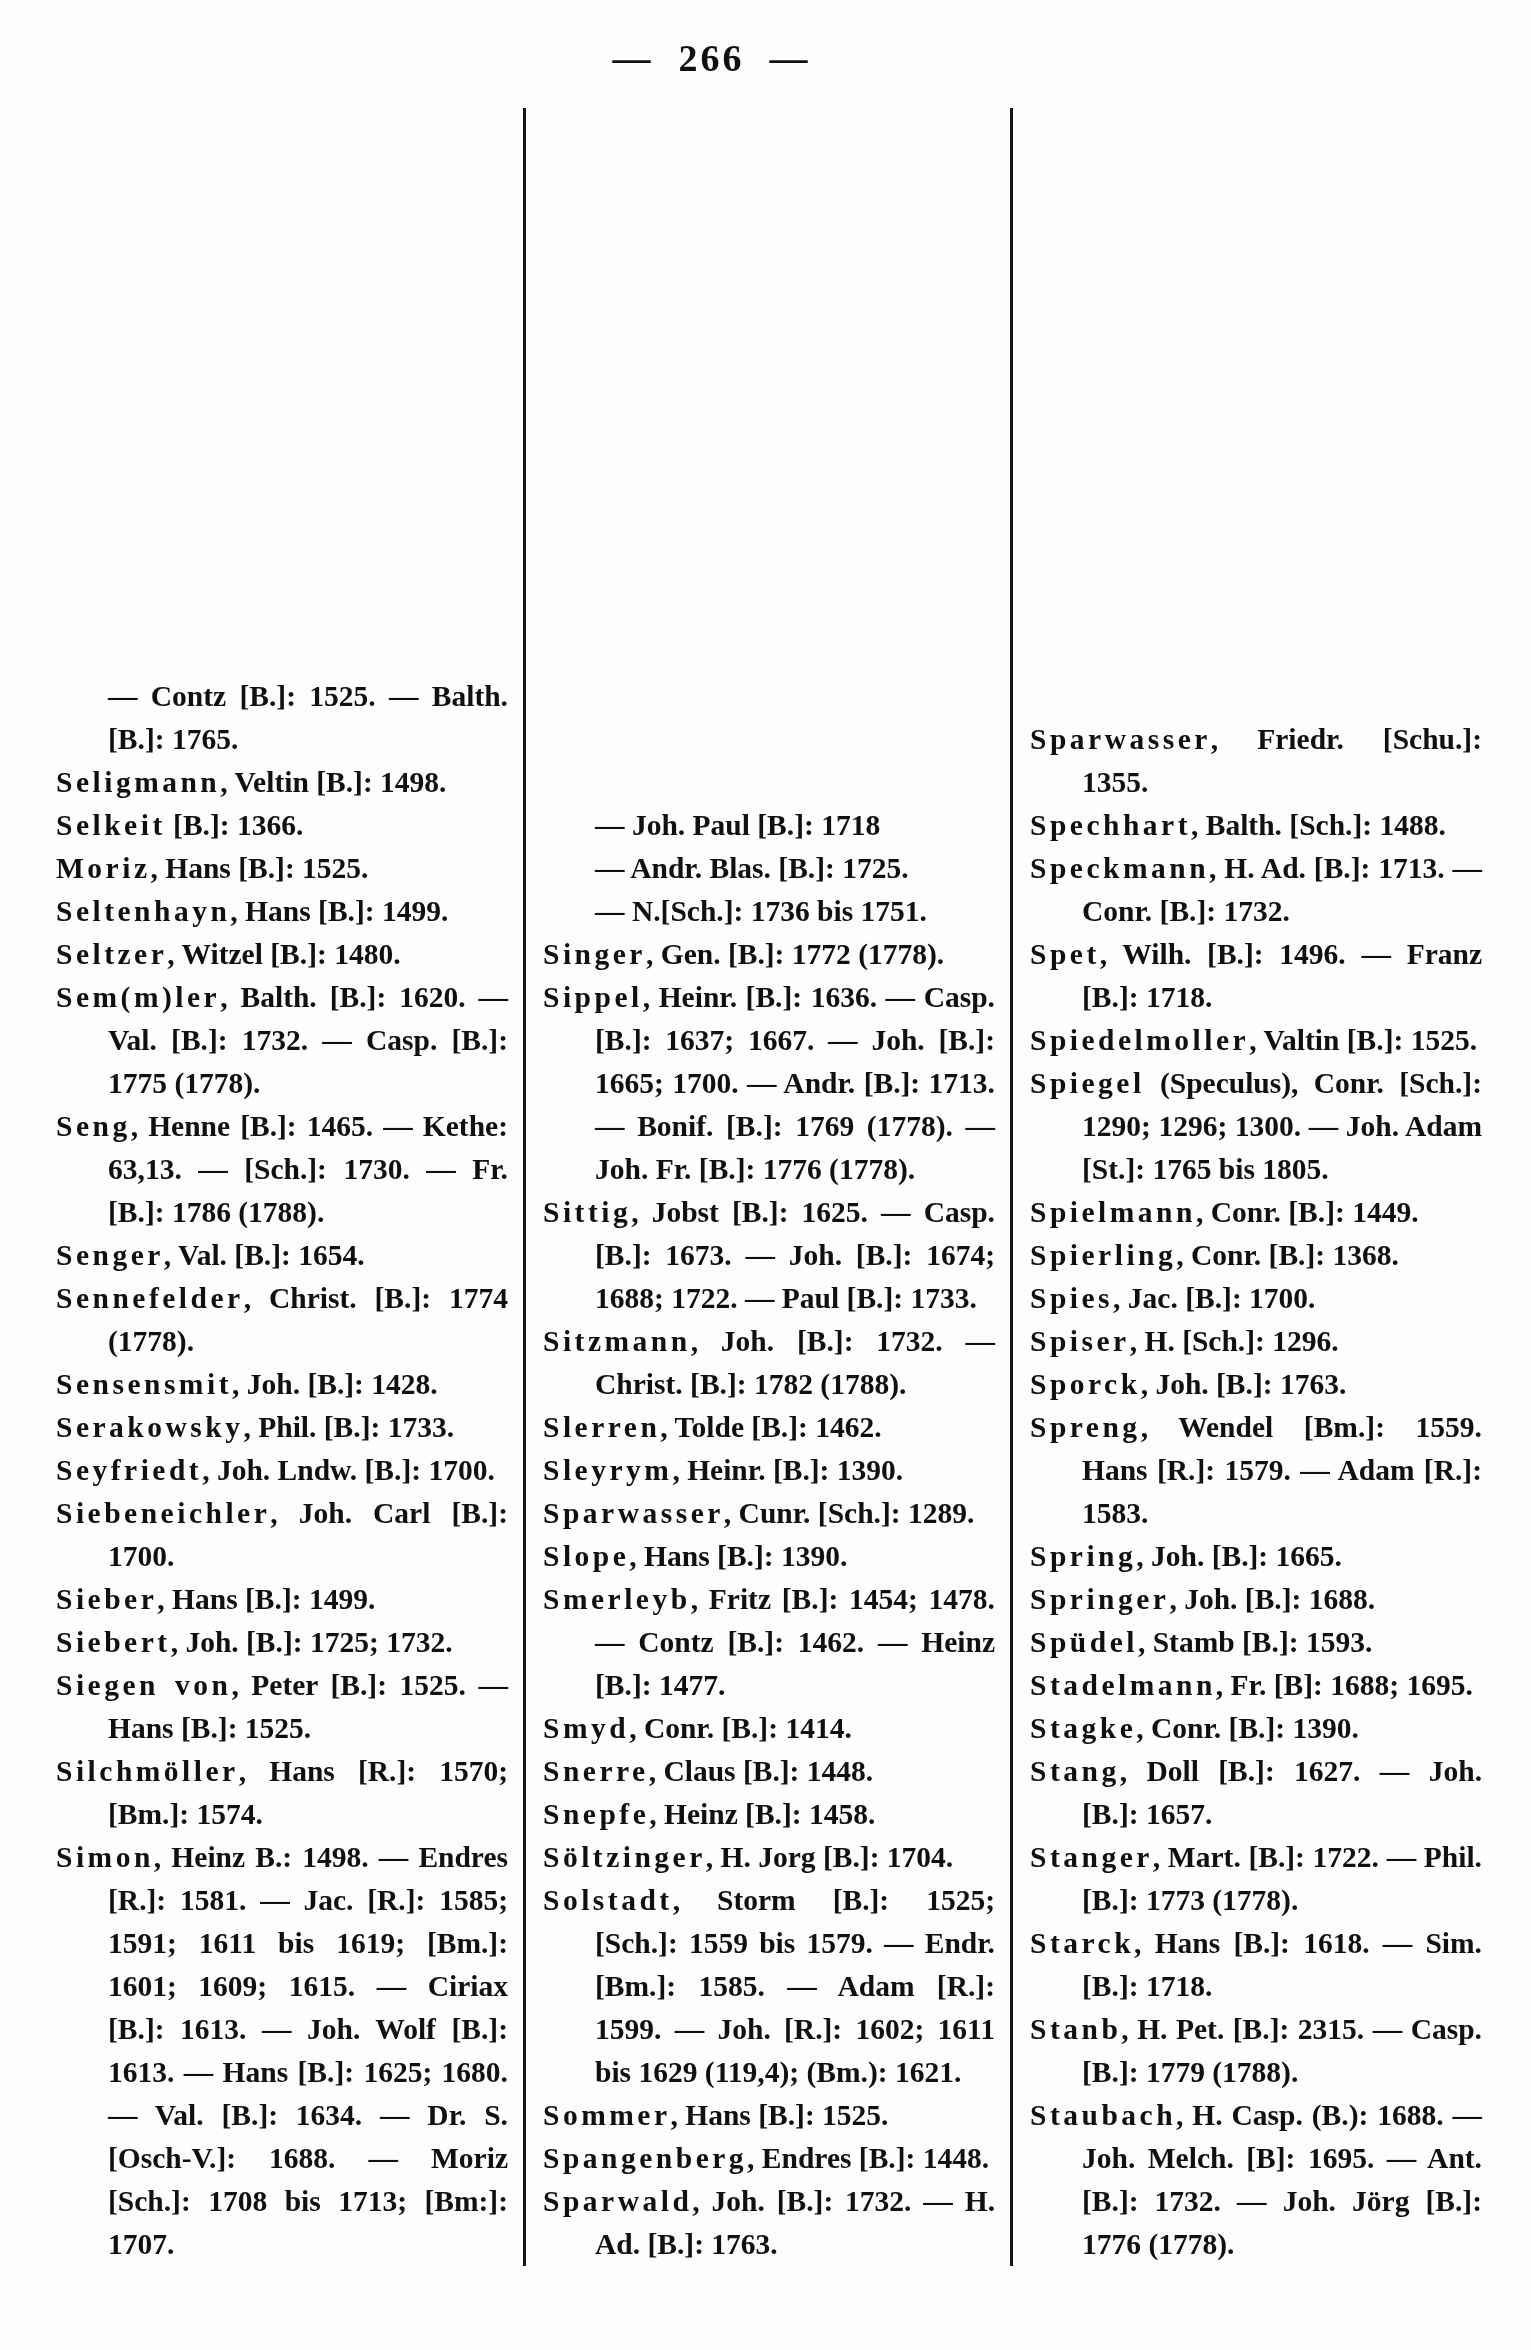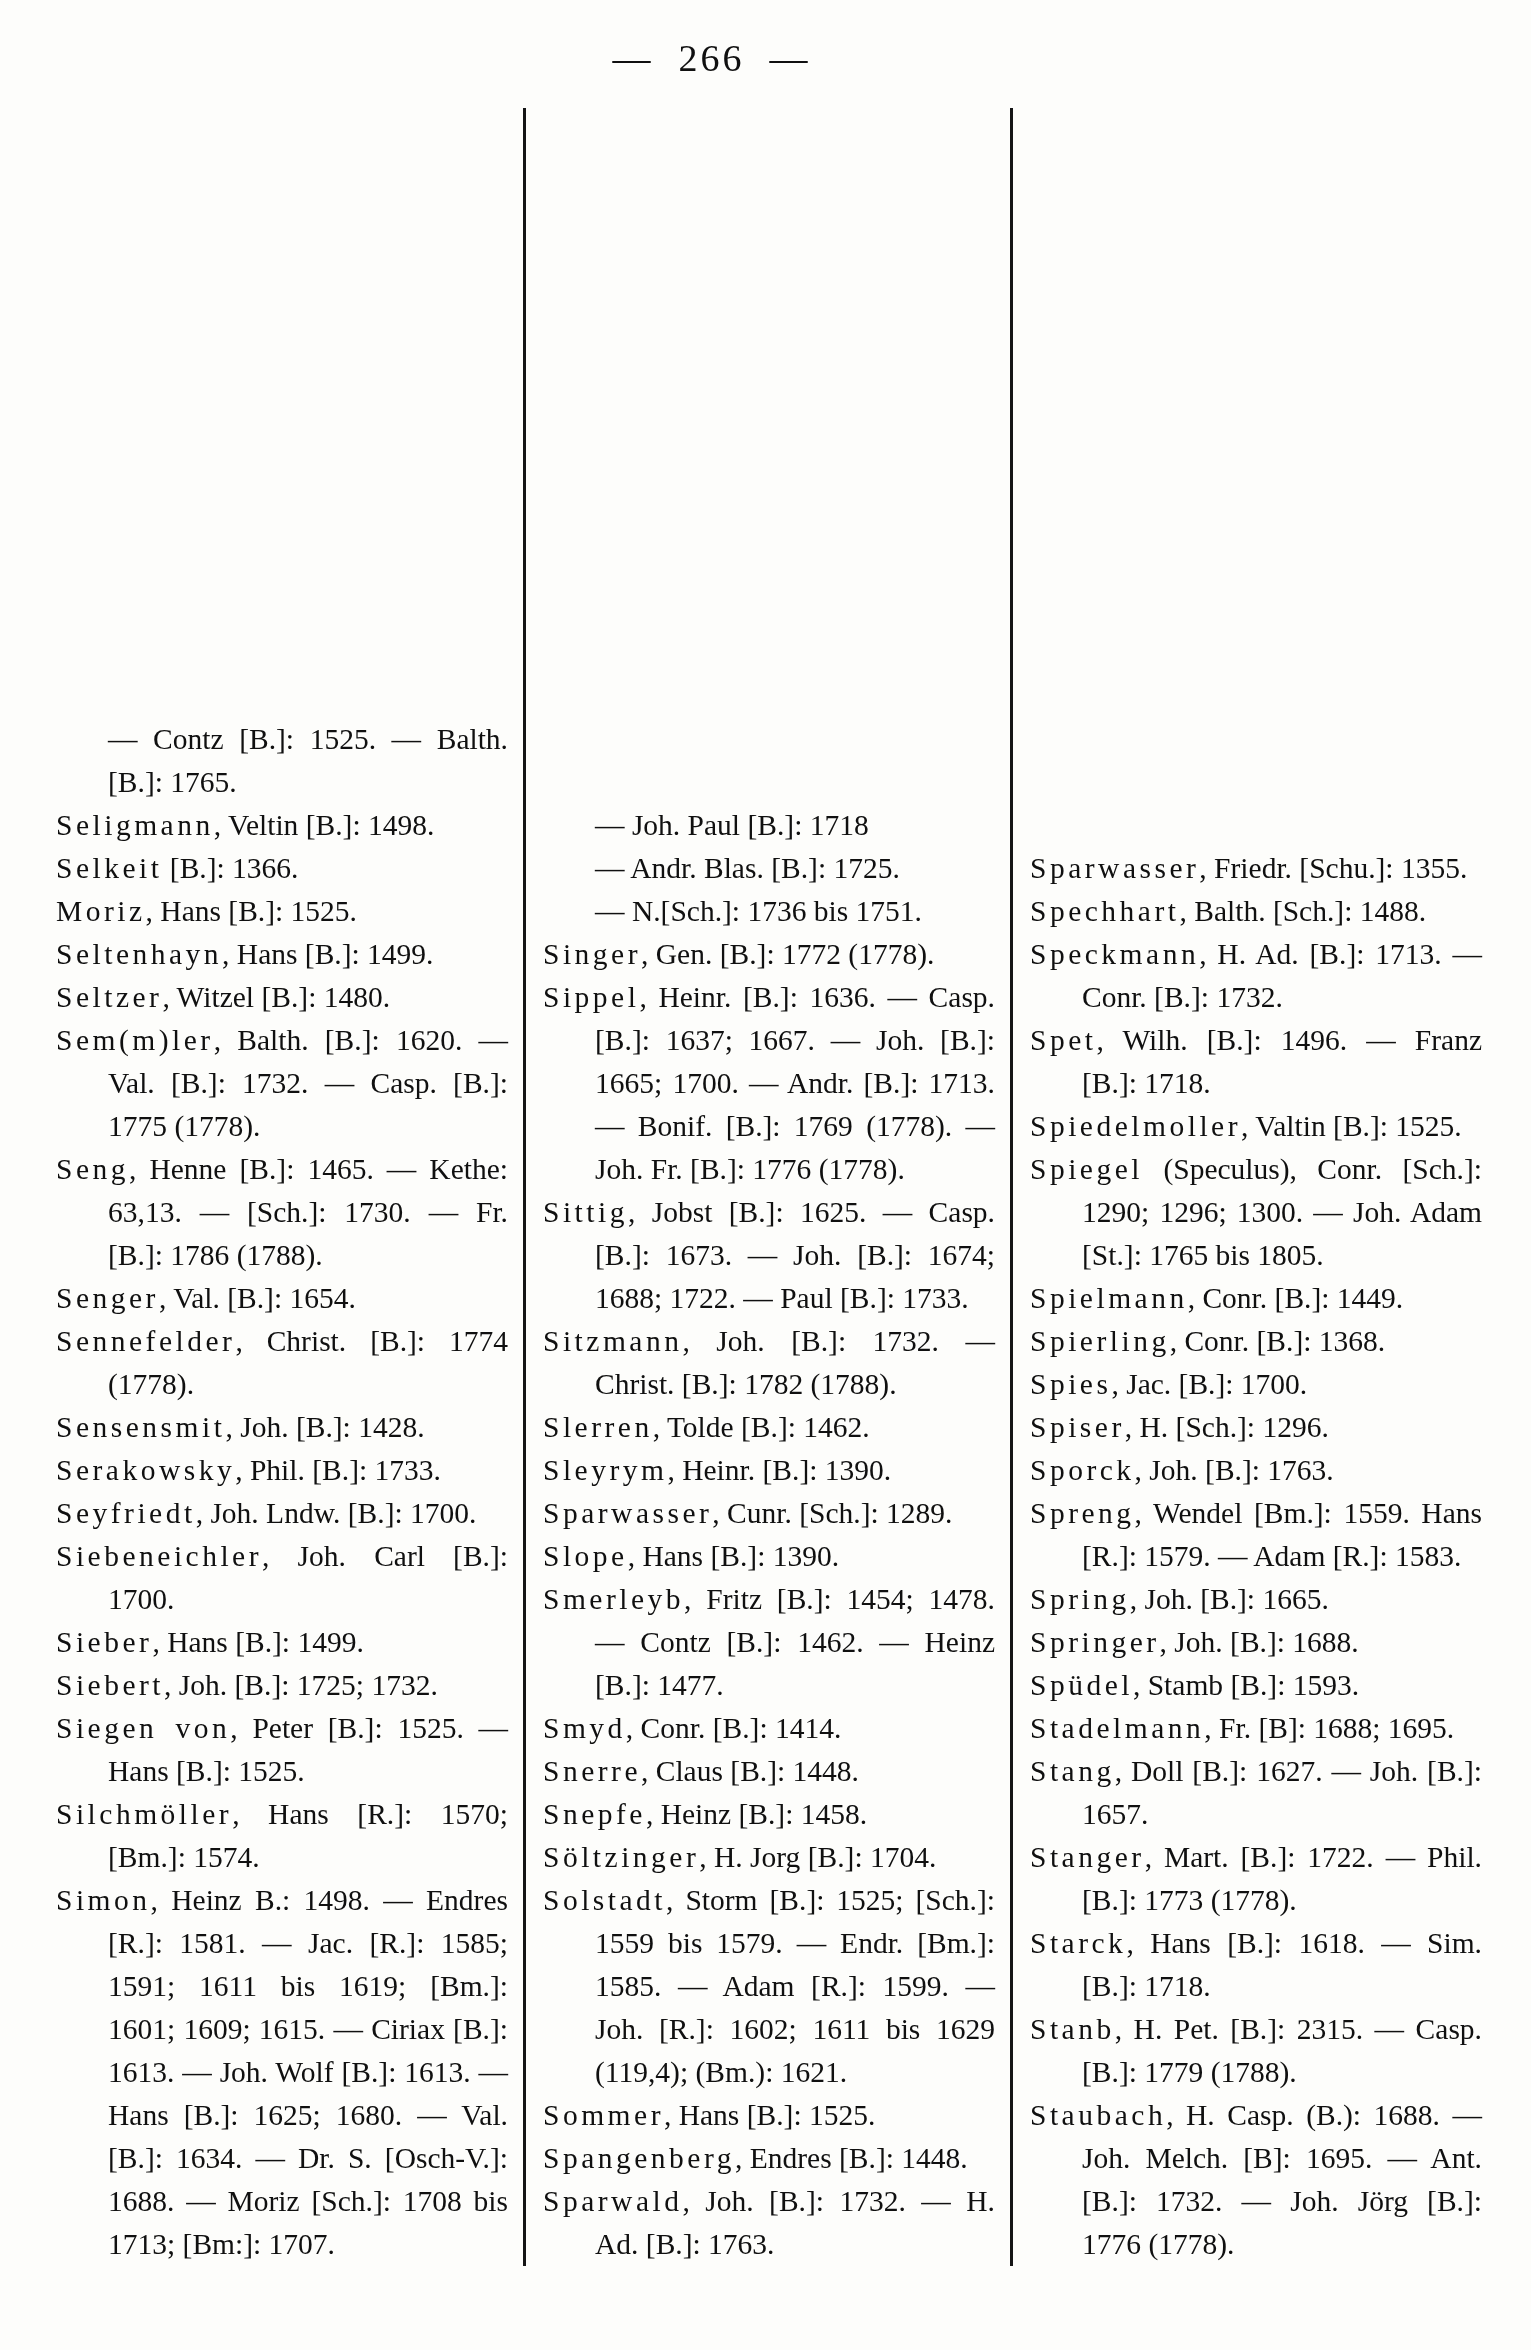--- a/index.html
+++ b/index.html
@@ -8,21 +8,21 @@
   }
   html,body{margin:0;padding:0;background:#e9e9e9;}
   .page{
     position:relative;
     width:1531px;
     height:2350px;
     margin:0 auto;
     background:var(--paper);
     color:var(--ink);
     font-family:"Liberation Serif","DejaVu Serif",serif;
-    font-weight:normal;
+    font-weight:bold;
     overflow:hidden;
   }
   .page-number{
     position:absolute;
     top:36px;
     left:0;
     right:108px;
     text-align:center;
     font-size:38px;
     letter-spacing:3px;
@@ -122,20 +122,21 @@
         <p class="entry"><span class="head">Spielmann</span><span>, Conr. [B.]: 1449.</span></p>
         <p class="entry"><span class="head">Spierling</span><span>, Conr. [B.]: 1368.</span></p>
         <p class="entry"><span class="head">Spies</span><span>, Jac. [B.]: 1700.</span></p>
         <p class="entry"><span class="head">Spiser</span><span>, H. [Sch.]: 1296.</span></p>
         <p class="entry"><span class="head">Sporck</span><span>, Joh. [B.]: 1763.</span></p>
         <p class="entry"><span class="head">Spreng</span><span>, Wendel [Bm.]: 1559. Hans [R.]: 1579. — Adam [R.]: 1583.</span></p>
         <p class="entry"><span class="head">Spring</span><span>, Joh. [B.]: 1665.</span></p>
         <p class="entry"><span class="head">Springer</span><span>, Joh. [B.]: 1688.</span></p>
         <p class="entry"><span class="head">Spüdel</span><span>, Stamb [B.]: 1593.</span></p>
         <p class="entry"><span class="head">Stadelmann</span><span>, Fr. [B]: 1688; 1695.</span></p>
+        <p class="entry"><span class="head">Stagke</span><span>, Conr. [B.]: 1390.</span></p>
         <p class="entry"><span class="head">Stang</span><span>, Doll [B.]: 1627. — Joh. [B.]: 1657.</span></p>
         <p class="entry"><span class="head">Stanger</span><span>, Mart. [B.]: 1722. — Phil. [B.]: 1773 (1778).</span></p>
         <p class="entry"><span class="head">Starck</span><span>, Hans [B.]: 1618. — Sim. [B.]: 1718.</span></p>
         <p class="entry"><span class="head">Stanb</span><span>, H. Pet. [B.]: 2315. — Casp. [B.]: 1779 (1788).</span></p>
         <p class="entry"><span class="head">Staubach</span><span>, H. Casp. (B.): 1688. — Joh. Melch. [B]: 1695. — Ant. [B.]: 1732. — Joh. Jörg [B.]: 1776 (1778).</span></p>
       </div>
   </div>
 </div>
 
 </body></html>

